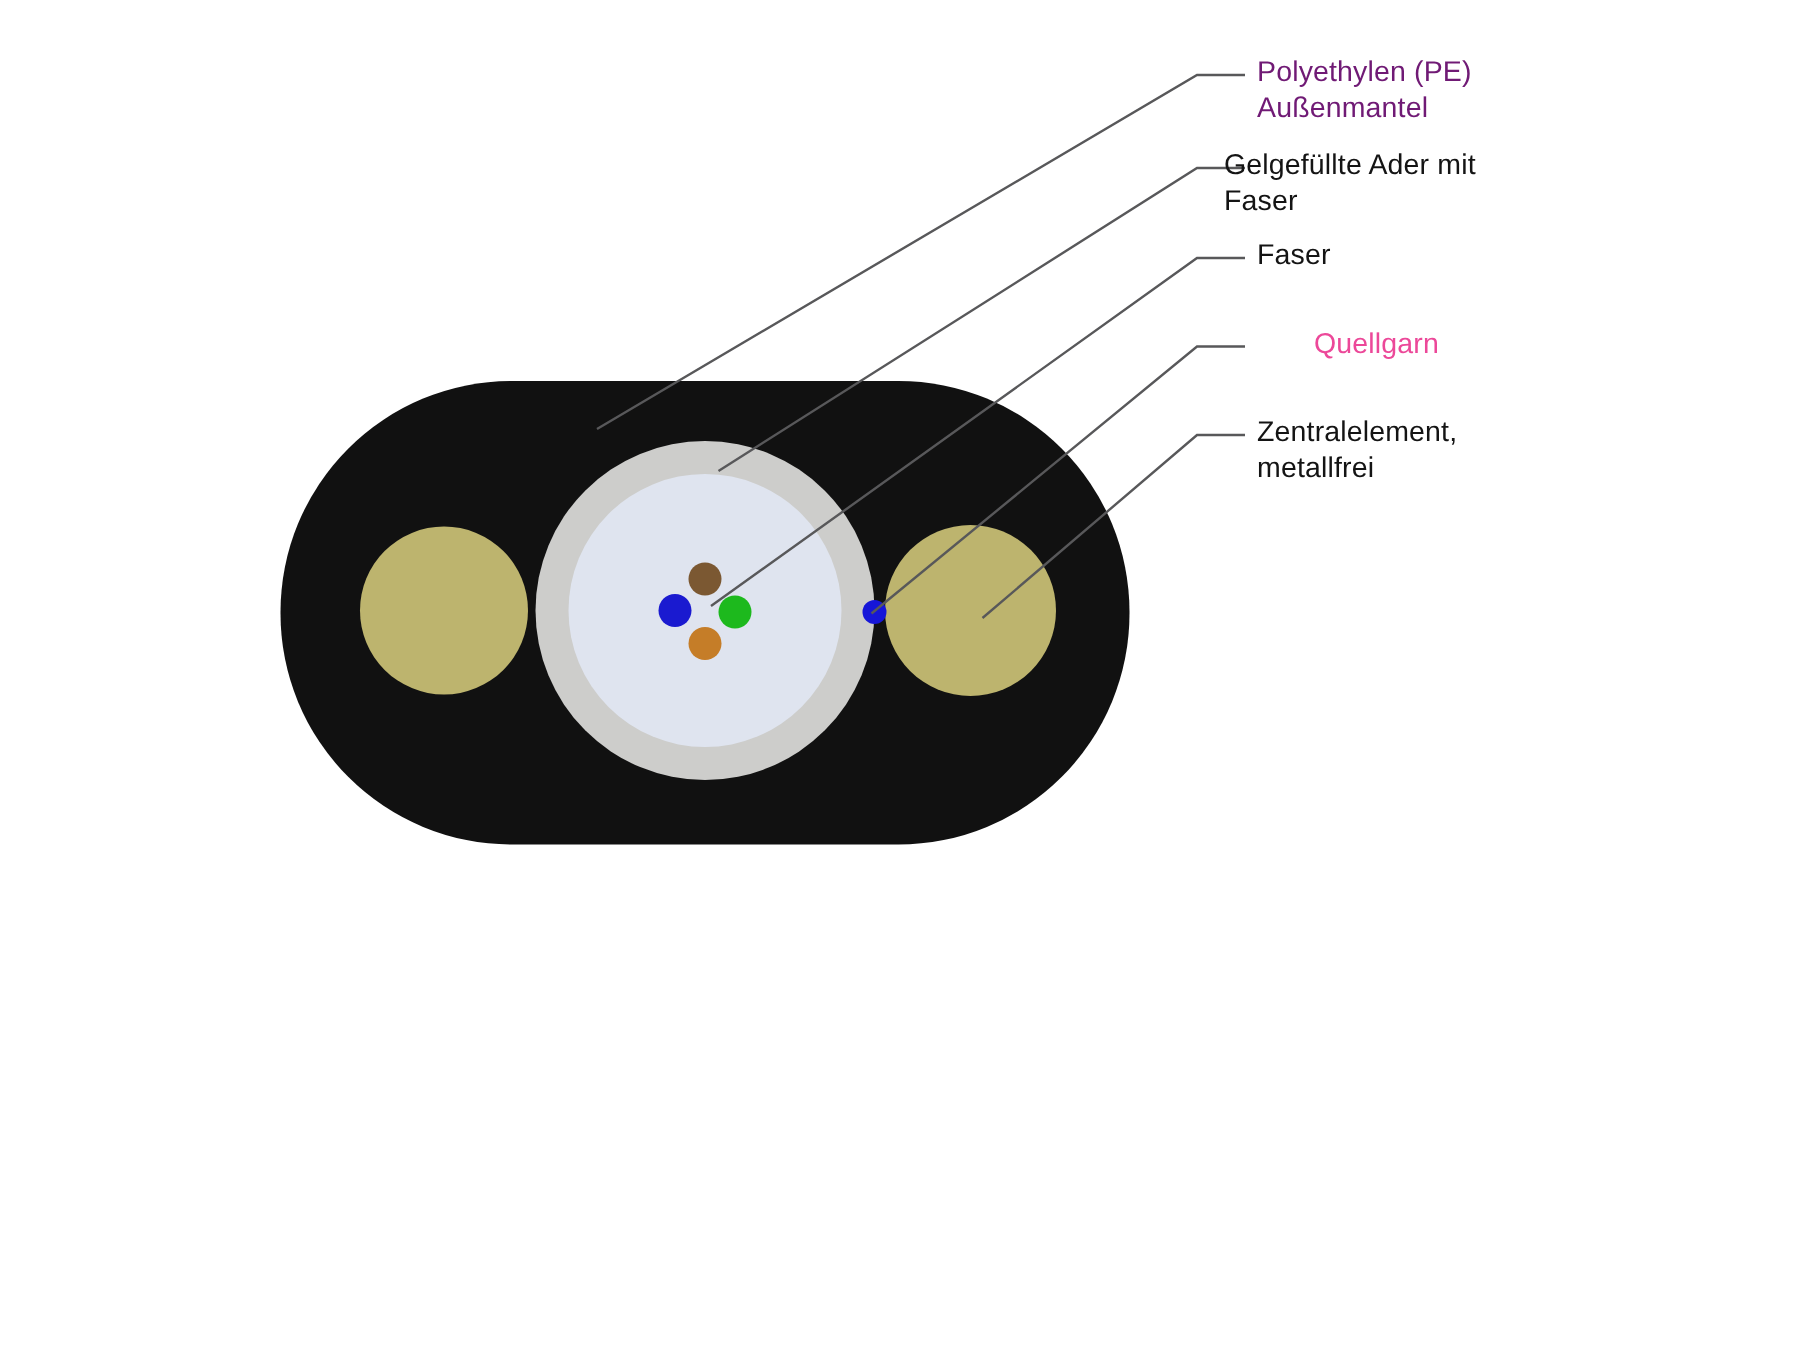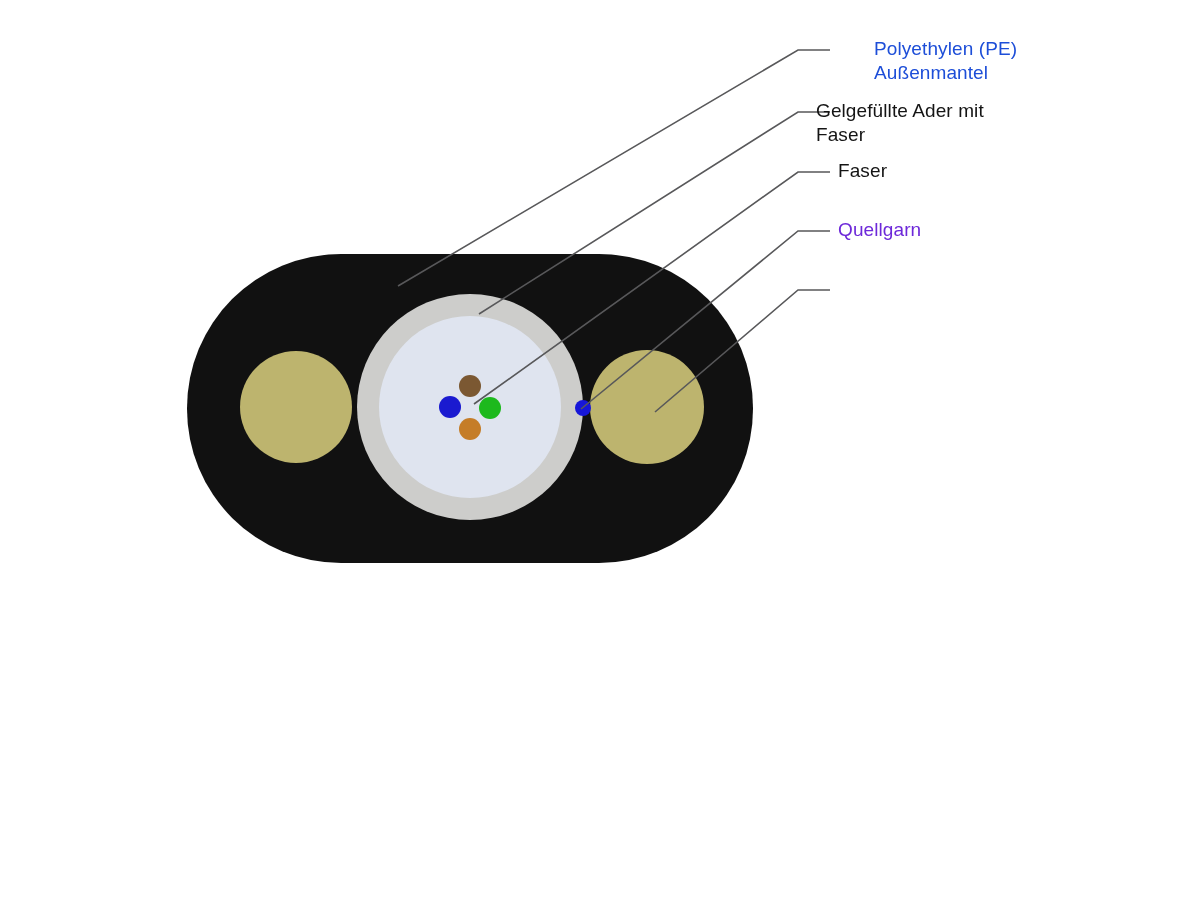--- a/index.html
+++ b/index.html
@@ -62,20 +62,22 @@
     <circle id="shape-fiber-2" cx="490" cy="408" r="11" fill="#1db91d"></circle>
     <circle id="shape-fiber-3" cx="470" cy="429" r="11" fill="#c57d28"></circle>
 
     <path id="leader-0" fill="none" stroke="#58585a" stroke-width="1.6" d="M 830,50 L 798,50 L 398,286"></path>
     <path id="leader-1" fill="none" stroke="#58585a" stroke-width="1.6" d="M 830,112 L 798,112 L 479,314"></path>
     <path id="leader-2" fill="none" stroke="#58585a" stroke-width="1.6" d="M 830,172 L 798,172 L 474,404"></path>
     <path id="leader-3" fill="none" stroke="#58585a" stroke-width="1.6" d="M 830,231 L 798,231 L 581,409"></path>
     <path id="leader-4" fill="none" stroke="#58585a" stroke-width="1.6" d="M 830,290 L 798,290 L 655,412"></path>
   </svg>
 
-  <div class="callout-label" id="label-0" style="left: 838px; top: 37px; color: #1d4ed8; margin-left: 36px;">Polyethylen (PE)
+  <div class="callout-label" id="label-0" style="left: 838px; top: 37px; color: #701a75;">Polyethylen (PE)
 Außenmantel</div>
   <div class="callout-label" id="label-1" style="left: 816px; top: 99px; color: rgb(20, 20, 20);">Gelgefüllte Ader mit
 Faser</div>
   <div class="callout-label" id="label-2" style="left: 838px; top: 159px; color: rgb(20, 20, 20);">Faser</div>
-  <div class="callout-label" id="label-3" style="left: 838px; top: 218px; color: #6d28d9; text-align: center;">Quellgarn</div>
+  <div class="callout-label" id="label-3" style="left: 876px; top: 218px; color: #ec4899; text-align: center;">Quellgarn</div>
+  <div class="callout-label" id="label-4" style="left: 838px; top: 277px; color: rgb(20, 20, 20);">Zentralelement,
+metallfrei</div>
 
 </div>
 
 </body></html>

